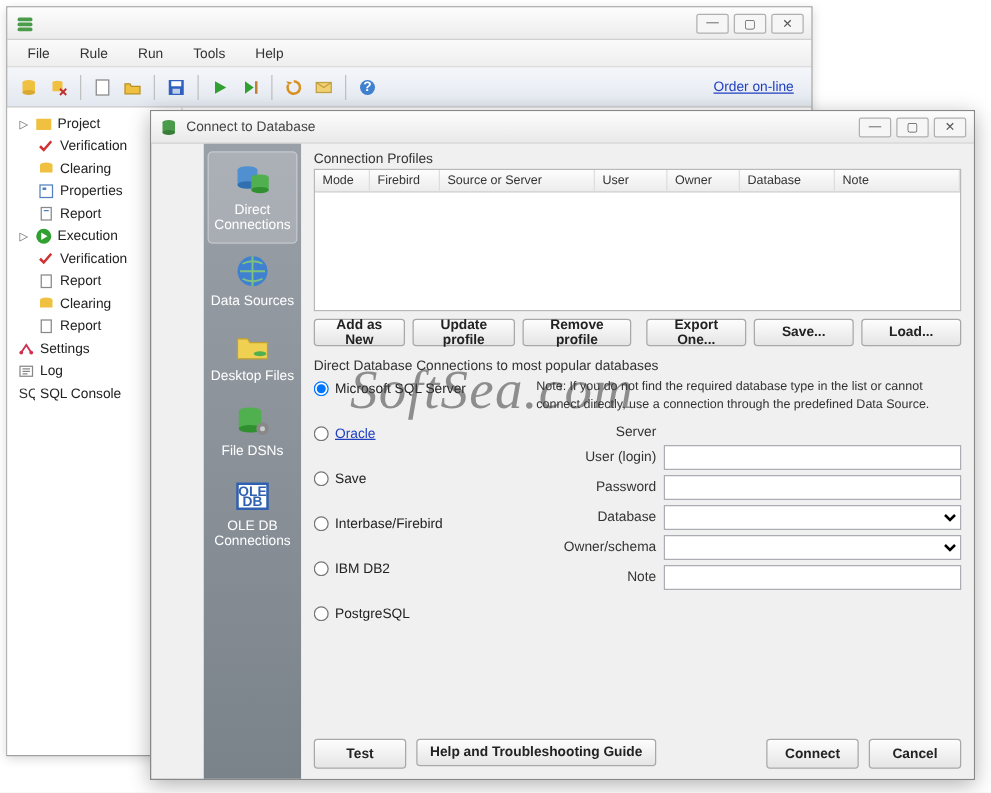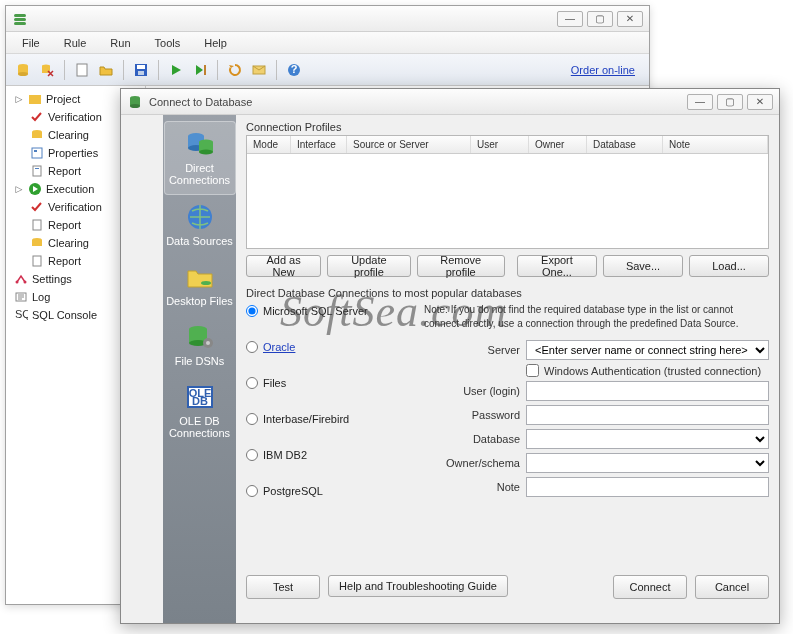--- a/index.html
+++ b/index.html
@@ -31,30 +31,30 @@
 
 
 .dialog { position: absolute; top: 88px; left: 120px; width: 660px; height: 536px; border: 1px solid #888; background: #f0f0f0; box-shadow: 0 4px 16px rgba(0,0,0,0.3); }
 .dialog .titlebar { background: linear-gradient(#fdfdfd,#e9e9e9); }
 .dialog-body { display: flex; height: calc(100% - 26px); }
 .sidebar { width: 78px; background: linear-gradient(#9aa0a8,#7a828a); display: flex; flex-direction: column; align-items: center; padding-top: 6px; gap: 0; margin-left: 42px; }
 .side-item { width: 72px; padding: 6px 2px 8px; text-align: center; color: #fff; font-size: 10px; cursor: pointer; border-radius: 4px; }
 .side-item.selected { background: rgba(255,255,255,0.18); border: 1px solid rgba(255,255,255,0.35); }
 .side-item .side-icon { width: 32px; height: 32px; margin: 0 auto 2px; display: block; }
 
-.dialog-content { flex: 1; padding: 6px 10px 24px; background: #f0f0f0; display: flex; flex-direction: column; }
+.dialog-content { flex: 1; padding: 6px 10px 8px; background: #f0f0f0; display: flex; flex-direction: column; }
 .section-label { color: #333; margin-bottom: 2px; }
 .profile-table { border: 1px solid #b8b8b8; background: #fff; height: 114px; }
 .profile-header { display: flex; background: linear-gradient(#fdfdfd,#ececec); border-bottom: 1px solid #ccc; }
 .profile-header div { padding: 3px 6px; border-right: 1px solid #ddd; font-size: 10px; color: #333; }
 .ph-mode{width:44px}.ph-int{width:56px}.ph-src{width:124px}.ph-user{width:58px}.ph-owner{width:58px}.ph-db{width:76px}.ph-note{flex:1}
 
 .btn-row { display: flex; gap: 6px; margin: 6px 0 8px; }
 .btn-row .spacer { flex: 1; }
-.btn { height: 22px; padding: 0 10px; background: linear-gradient(#fdfdfd,#e5e5e5); border: 1px solid #a8a8a8; border-radius: 3px; cursor: pointer; display: flex; align-items: center; color: #222; }
+.btn { height: 22px; padding: 0 10px; background: linear-gradient(#fdfdfd,#e5e5e5); border: 1px solid #a8a8a8; border-radius: 3px; cursor: pointer; display: flex; align-items: center; color: #222; font-weight: bold; }
 .btn.wide { min-width: 80px; justify-content: center; }
 
 .section-desc { color: #333; margin: 2px 0 4px; }
 .two-col { display: flex; gap: 18px; }
 .radio-col { width: 160px; display: flex; flex-direction: column; gap: 24px; padding-top: 2px; }
 .radio-row { display: flex; align-items: center; gap: 5px; color: #222; cursor: pointer; }
 .radio-row input { width: 12px; height: 12px; }
 .radio-row .link { color: #2040c0; text-decoration: underline; }
 .form-col { flex: 1; display: flex; flex-direction: column; gap: 4px; }
 .note-text { color: #333; font-size: 10px; line-height: 1.35; margin-bottom: 6px; }
@@ -343,21 +343,21 @@
               <text x="16" y="16" text-anchor="middle" font-size="8" fill="#3060b0" font-weight="bold">OLE</text>
               <text x="16" y="24" text-anchor="middle" font-size="8" fill="#3060b0" font-weight="bold">DB</text>
             </svg>
           </span><span>OLE DB Connections</span></div>
     </div>
     <div class="dialog-content">
       <div class="section-label">Connection Profiles</div>
       <div class="profile-table">
         <div class="profile-header">
           <div class="ph-mode">Mode</div>
-          <div class="ph-int">Interface</div>
+          <div class="ph-int">Firebird</div>
           <div class="ph-src">Source or Server</div>
           <div class="ph-user">User</div>
           <div class="ph-owner">Owner</div>
           <div class="ph-db">Database</div>
           <div class="ph-note">Note</div>
         </div>
       </div>
       <div class="btn-row">
         <button class="btn">Add as New</button>
         <button class="btn">Update profile</button>
@@ -373,44 +373,39 @@
           <label class="radio-row">
               <input type="radio" name="dbt" checked="" style="">
               <span>Microsoft SQL Server</span>
             </label>
           <label class="radio-row">
               <input type="radio" name="dbt" style="">
               <span class="link">Oracle</span>
             </label>
           <label class="radio-row">
               <input type="radio" name="dbt" style="">
-              <span>Files</span>
+              <span>Save</span>
             </label>
           <label class="radio-row">
               <input type="radio" name="dbt" style="">
               <span>Interbase/Firebird</span>
             </label>
           <label class="radio-row">
               <input type="radio" name="dbt" style="">
               <span>IBM DB2</span>
             </label>
           <label class="radio-row">
               <input type="radio" name="dbt" style="">
               <span>PostgreSQL</span>
             </label>
         </div>
         <div class="form-col">
           <div class="note-text">Note: If you do not find the required database type in the list or cannot connect directly, use a connection through the predefined Data Source.</div>
           <div class="form-row">
             <label>Server</label>
-            <select><option class="placeholder-text">&lt;Enter server name or connect string here&gt;</option></select>
-          </div>
-          <div class="chk-row">
-            <input type="checkbox" style="">
-            <span>Windows Authentication (trusted connection)</span>
           </div>
           <div class="form-row">
               <label>User (login)</label>
               <input type="text" style="">
             </div>
           <div class="form-row">
               <label>Password</label>
               <input type="text" style="">
             </div>
           <div class="form-row">

